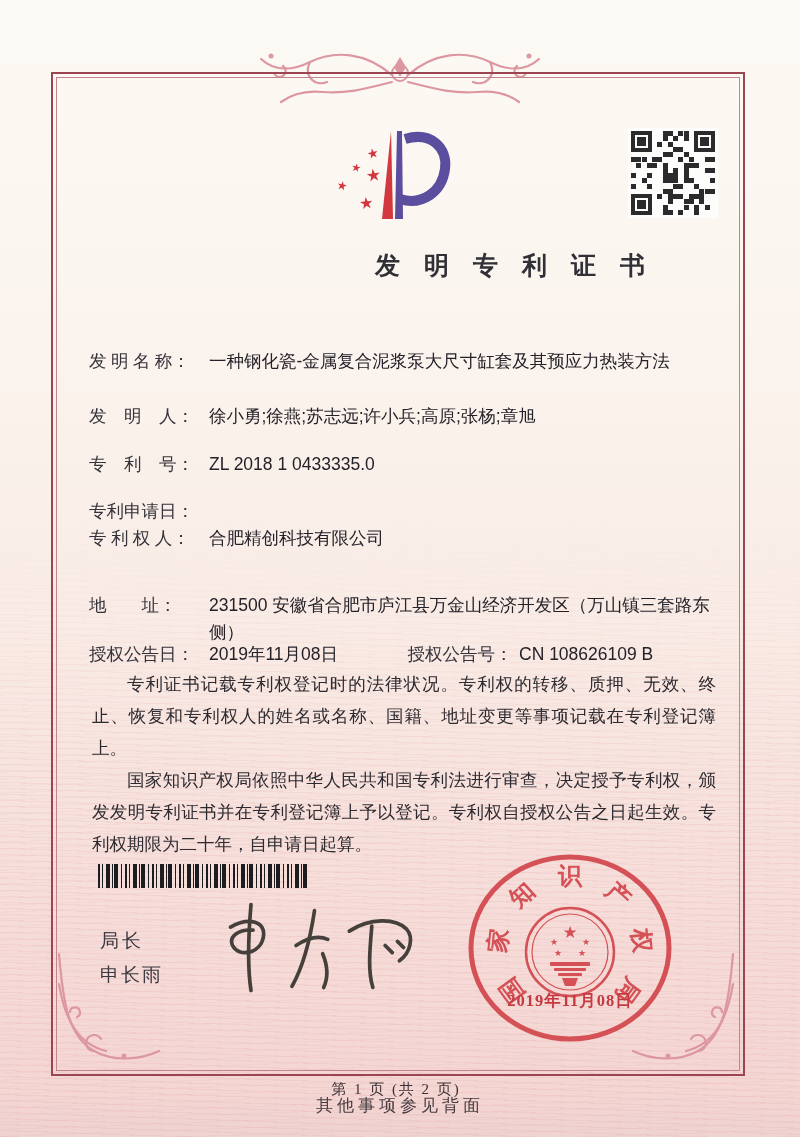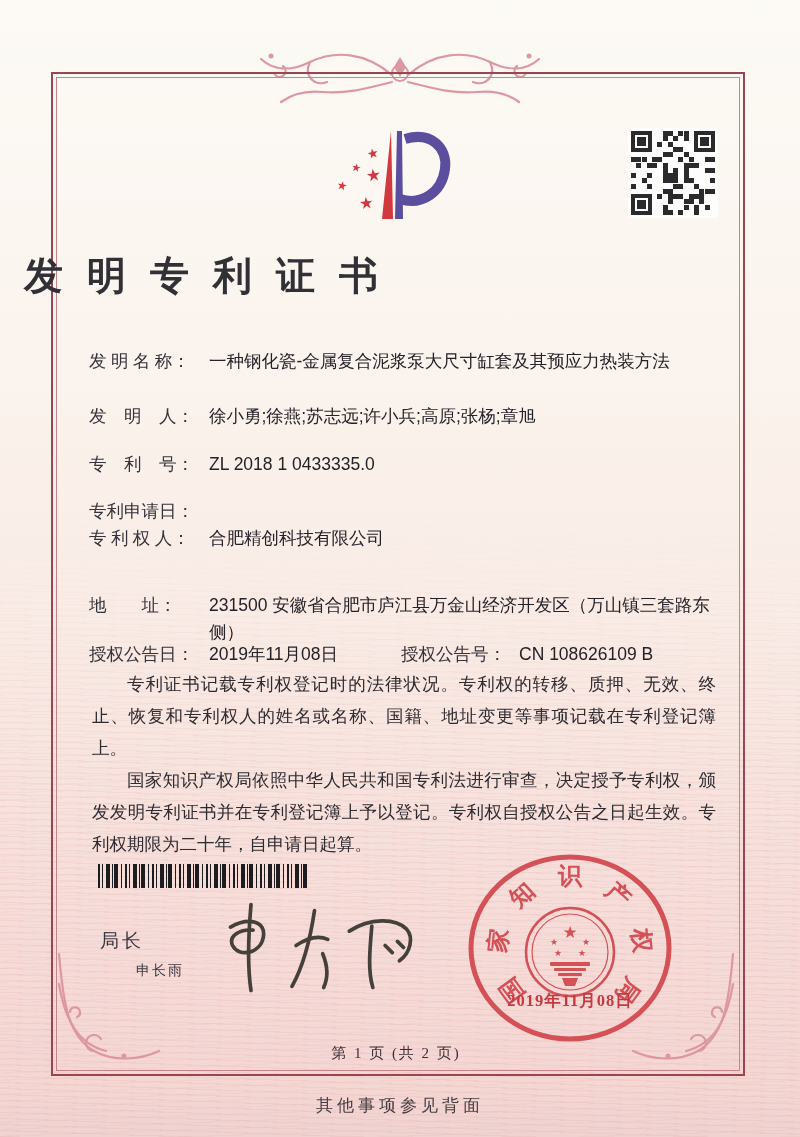--- a/index.html
+++ b/index.html
@@ -31,49 +31,49 @@
   
   .logo{position:absolute;left:334px;top:124px;width:120px;height:102px;}
   
   .qr{position:absolute;left:628px;top:128px;width:90px;height:90px;background:#fdfdfb;padding:3px;box-sizing:border-box;}
   .qr-grid{position:relative;width:84px;height:84px;background:#fdfdfb;}
   .qr-grid i{position:absolute;width:5px;height:5px;background:#2b2b2e;}
   .qr-finder{position:absolute;width:13px;height:13px;border:4px solid #2b2b2e;background:#fdfdfb;}
   .qr-finder::after{content:"";position:absolute;inset:2px;background:#2b2b2e;}
   .qr-f-tl{left:0;top:0}.qr-f-tr{right:0;top:0}.qr-f-bl{left:0;bottom:0}
   
-  .title{position:absolute;left:0;top:249px;width:669px;text-align:left;
-    font-size:39px;font-weight:700;color:#303036;letter-spacing:24px;text-indent:24px;}
+  .title{position:absolute;left:0;top:249px;width:669px;text-align:right;
+    font-size:25px;font-weight:700;color:#303036;letter-spacing:24px;text-indent:24px;}
   
   .field-row{position:absolute;left:89px;width:622px;display:flex;font-size:17.5px;color:#2b2930;line-height:27px;}
   .field-label{flex:none;width:120px;white-space:pre;color:#34323a;}
   .field-value{flex:1;font-family:"Liberation Sans","DejaVu Sans",sans-serif;font-weight:500;color:#242229;}
   .row-a{top:348px}.row-b{top:403px}.row-c{top:451px}.row-d{top:498px}
   .row-e{top:525px}.row-f{top:592px}.row-g{top:641px}
   .field-row-right{position:absolute;left:401px;top:641px;width:320px;display:flex;font-size:17.5px;line-height:27px;}
-  .field-row-right .field-label{width:118px;}
+  .field-row-right .field-label{width:118px;text-align:center;}
   
   .paragraphs{position:absolute;left:92px;top:668px;width:624px;font-size:17.5px;line-height:32px;color:#2d2a30;text-align:justify;}
   .paragraphs p{margin:0;text-indent:2em;}
   
   .barcode{position:absolute;left:98px;top:864px;width:212px;height:24px;
     background:repeating-linear-gradient(90deg,#1d1d20 0 2px,rgba(0,0,0,0) 2px 4px,#1d1d20 4px 5px,rgba(0,0,0,0) 5px 8px,#1d1d20 8px 12px,rgba(0,0,0,0) 12px 14px,#1d1d20 14px 15px,rgba(0,0,0,0) 15px 16px,#1d1d20 16px 20px,rgba(0,0,0,0) 20px 23px,#1d1d20 23px 24px,rgba(0,0,0,0) 24px 27px);}
   
   .director-title{position:absolute;left:100px;top:928px;font-size:19px;color:#3a3740;letter-spacing:3px;font-family:"Liberation Sans","DejaVu Sans",sans-serif;}
-  .director-name{position:absolute;left:100px;top:962px;font-size:14px;color:#3a3740;letter-spacing:2px;font-family:"Liberation Sans","DejaVu Sans",sans-serif;margin-left:36px;}
+  .director-name{position:absolute;left:100px;top:962px;font-size:19px;color:#3a3740;letter-spacing:2px;font-family:"Liberation Sans","DejaVu Sans",sans-serif;}
   .signature{position:absolute;left:208px;top:892px;width:215px;height:108px;}
   
   .seal{position:absolute;left:466px;top:852px;width:208px;height:192px;opacity:.92;}
   .seal svg{position:absolute;inset:0;}
   .seal-text{position:absolute;left:50%;top:50%;width:0;height:0;}
   .seal-ch{position:absolute;left:0;top:0;font-size:24px;font-weight:700;color:#d2464c;white-space:nowrap;}
   .seal-date{position:absolute;left:480px;top:990px;width:180px;text-align:center;
     font-size:16.5px;font-weight:700;color:#c33a40;letter-spacing:1px;}
   
-  .page-info{position:absolute;left:51px;top:1044px;width:690px;text-align:center;font-size:15px;color:#3c3038;letter-spacing:2px;}
+  .page-info{position:absolute;left:51px;top:1080px;width:690px;text-align:center;font-size:15px;color:#3c3038;letter-spacing:2px;}
   .back-note{position:absolute;left:0;top:1094px;width:800px;text-align:center;font-size:17px;color:#453c40;letter-spacing:4px;}
 </style>
 </head>
 <body>
 
 <div class="page">
 
   <div class="wave-pattern"></div>
 
   <svg class="ornament" style="left:253px;top:42px;width:294px;height:64px;" viewBox="0 0 294 64">

